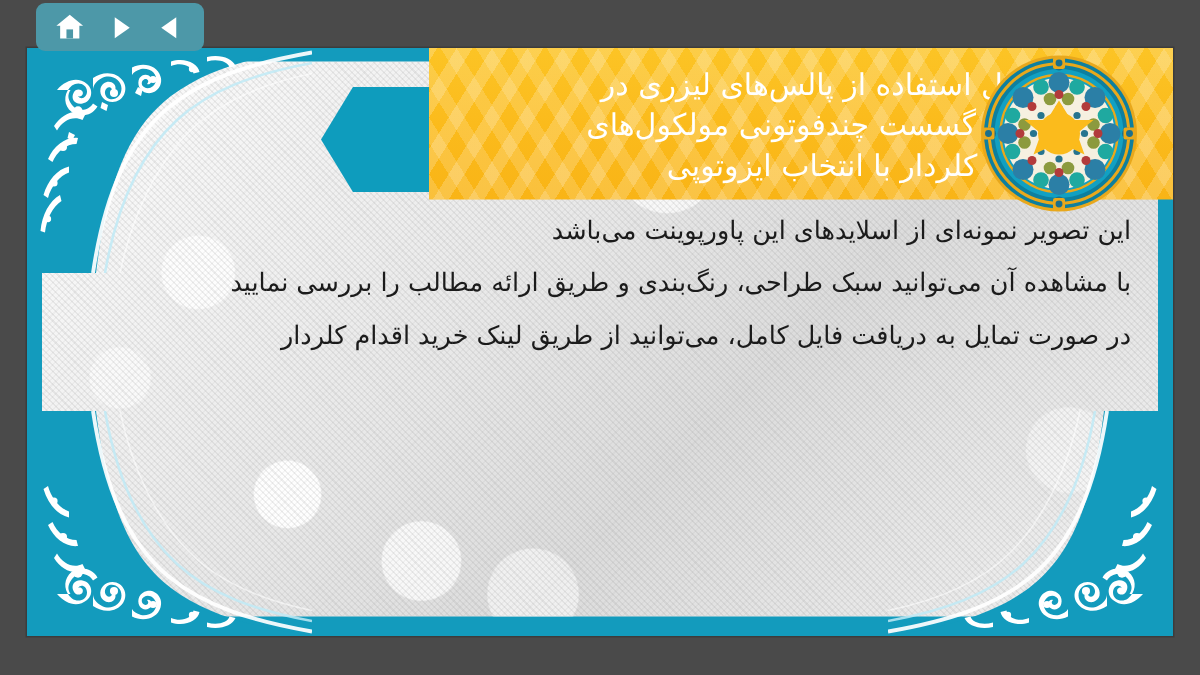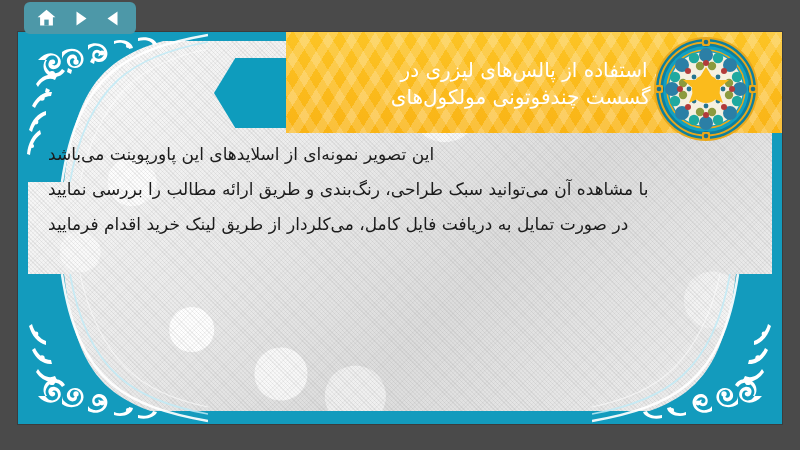--- a/index.html
+++ b/index.html
@@ -153,26 +153,26 @@
     width: 108px;
     height: 108px;
     z-index: 35;
     pointer-events: none;
   }
 
   
   #body-text {
     position: absolute;
     left: 30px;
-    right: 40px;
+    right: 28px;
     top: 110px;
     z-index: 20;
     display: flex;
     flex-direction: column;
-    align-items: flex-end;
+    align-items: flex-start;
     gap: 11px;
     direction: rtl;
   }
   .body-line {
     color: #1b1b1b;
     font-size: 17px;
     line-height: 24px;
     white-space: nowrap;
     text-align: center;
   }
@@ -286,20 +286,21 @@
         <circle cx="18" cy="90" r="2.4"></circle>
       </g>
     </svg>
 
     <div id="banner-arrow"></div>
 
     <div id="title-banner">
       <div id="title-text">
         <div class="title-line">کامل استفاده از پالس‌های لیزری در</div>
         <div class="title-line">فرآیند گسست چندفوتونی مولکول‌های</div>
+        <div class="title-line">کلردار با انتخاب ایزوتوپی</div>
       </div>
     </div>
 
     <svg id="medallion" viewBox="0 0 108 108">
       <circle cx="54" cy="54" r="52" fill="#e8a81c"></circle>
       <circle cx="54" cy="54" r="50" fill="#0e7f9e"></circle>
       <circle cx="54" cy="54" r="46.5" fill="none" stroke="#e8a81c" stroke-width="2"></circle>
       <circle cx="54" cy="54" r="43" fill="#12a0c2"></circle>
       <circle cx="54" cy="54" r="39" fill="none" stroke="#e8a81c" stroke-width="1.6"></circle>
       <circle cx="54" cy="54" r="37" fill="#f6f0e0"></circle>
@@ -373,17 +374,17 @@
         <circle cx="54" cy="7" r="2.3"></circle>
           <circle cx="101" cy="54" r="2.3"></circle>
         <circle cx="54" cy="101" r="2.3"></circle>
           <circle cx="7" cy="54" r="2.3"></circle>
       </g>
     </svg>
 
     <div id="body-text">
       <div class="body-line">این تصویر نمونه‌ای از اسلایدهای این پاورپوینت می‌باشد</div>
       <div class="body-line">با مشاهده آن می‌توانید سبک طراحی، رنگ‌بندی و طریق ارائه مطالب را بررسی نمایید</div>
-      <div class="body-line">در صورت تمایل به دریافت فایل کامل، می‌کلردار از طریق لینک خرید اقدام فرمایید</div>
+      <div class="body-line">در صورت تمایل به دریافت فایل کامل، می‌توانید از طریق لینک خرید اقدام کلردار</div>
     </div>
 
   </div>
 </div>
 
 </body></html>

